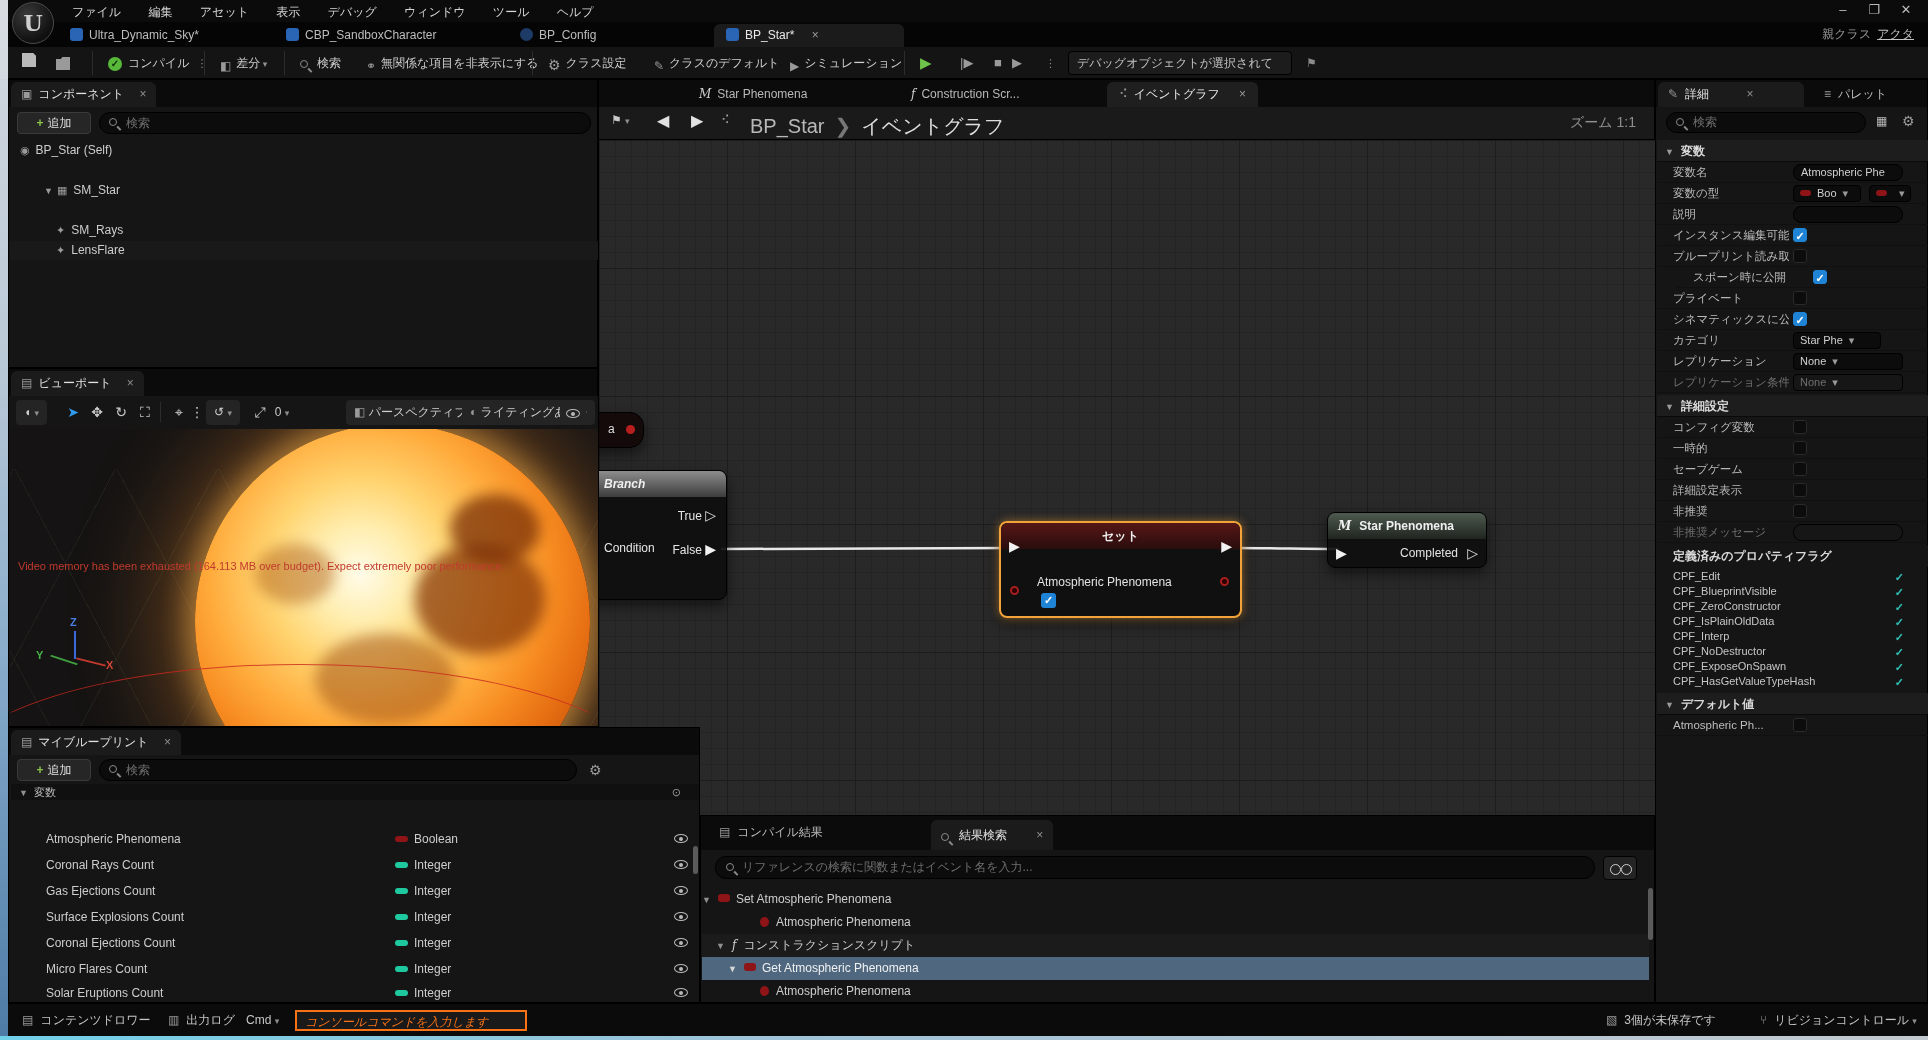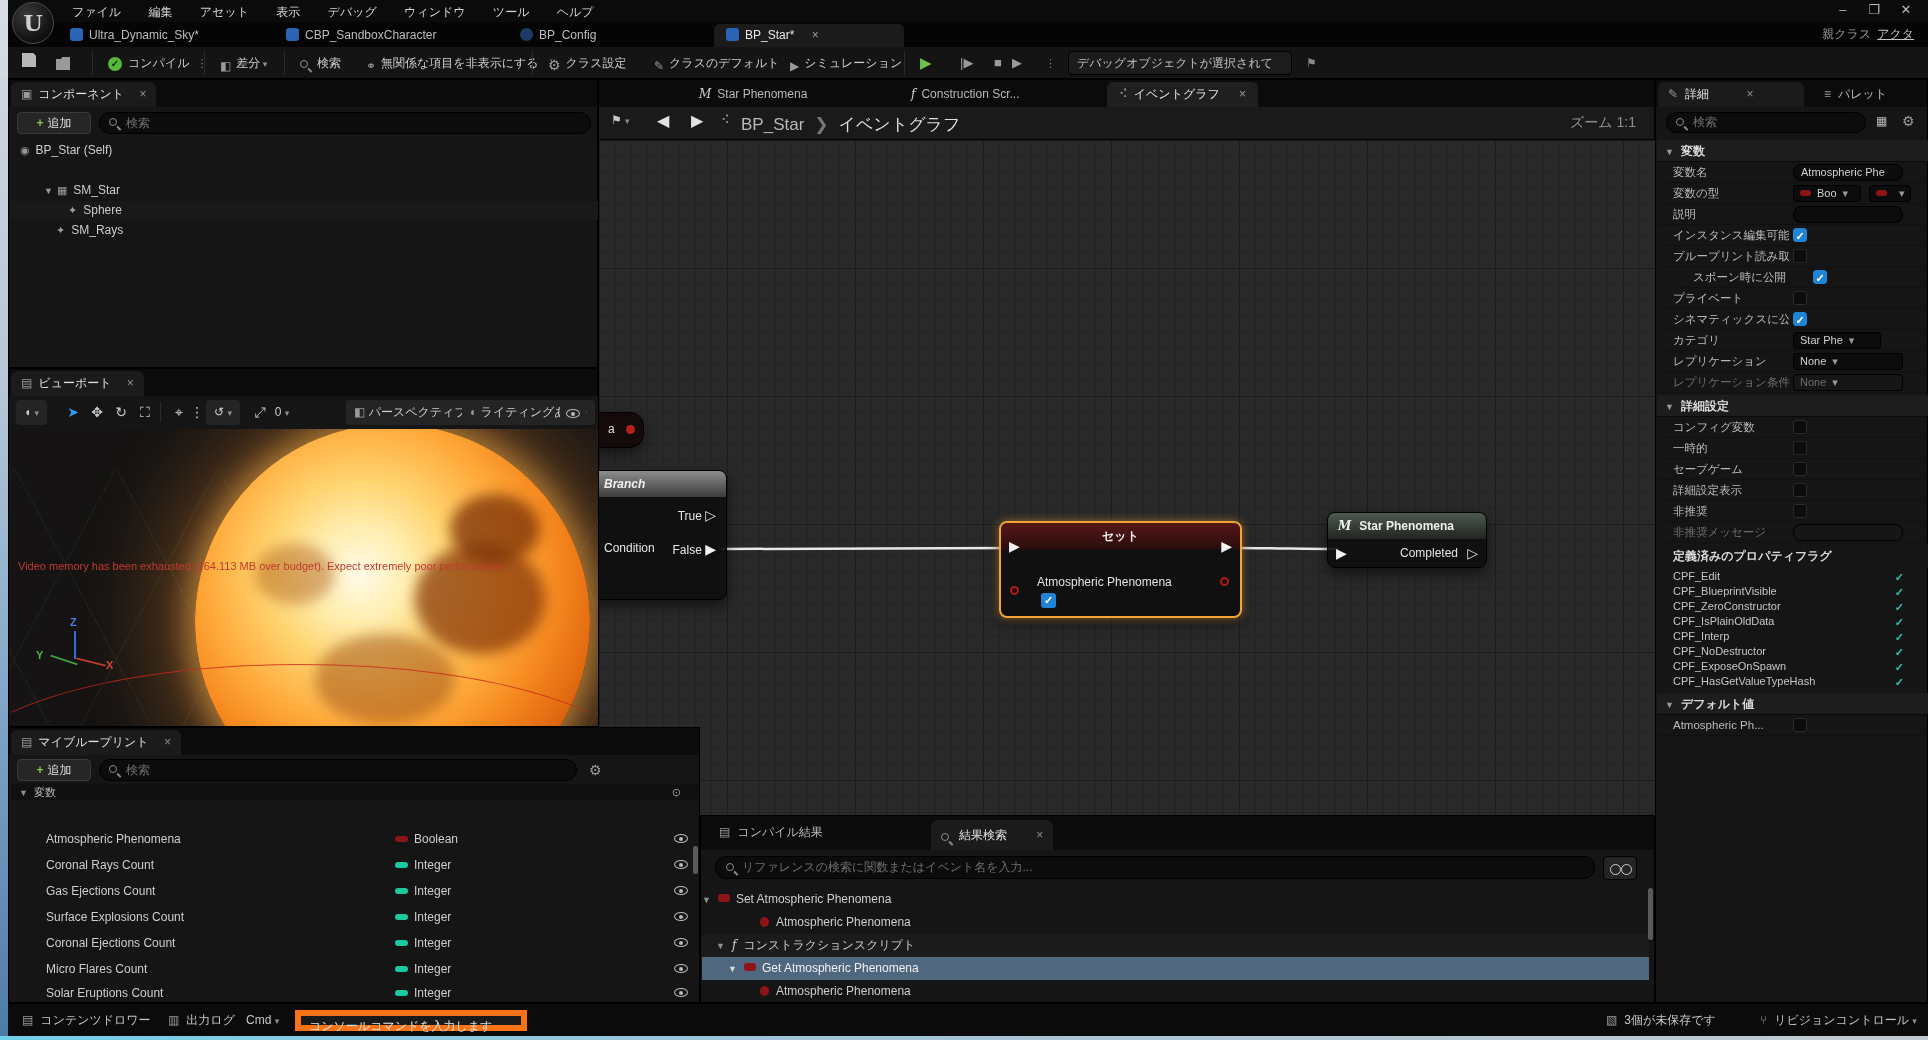--- a/index.html
+++ b/index.html
@@ -81,21 +81,21 @@
   #vperr { left:8px; top:131px; color:#c13a2e; font-size:11px; white-space:nowrap; z-index:3; }
   #redarc { left:-60px; top:235px; width:700px; height:220px; border:1.5px solid rgba(200,40,30,.8);
     border-radius:50%; clip-path:inset(0 0 78% 0); }
   .axis { position:absolute; font-size:11px; font-weight:bold; }
   
   #graphtabs { left:0; top:0; width:100%; height:27px; background:#0b0b0b; }
   .gtab { position:absolute; top:2px; height:25px; line-height:25px; color:#b9b9b9; font-size:12px; white-space:nowrap; }
   .gtab.active { background:#1f1f1f; border-radius:6px 6px 0 0; padding:0 12px; color:#e8e8e8; }
   .gtab i { font-family:"DejaVu Serif", serif; margin-right:6px; color:#cfcfcf; }
   #graphhdr { left:0; top:27px; width:100%; height:33px; background:#1a1a1a; border-bottom:1px solid #000; }
-  #breadcrumb { position:absolute; left:142px; top:6px; font-size:17px; color:#b9b9b9; }
+  #breadcrumb { position:absolute; left:151px; top:6px; font-size:20px; color:#b9b9b9; }
   #breadcrumb .cur { color:#dedede; }
   #breadcrumb .sep { color:#777; margin:0 10px; }
   #zoomlabel { position:absolute; right:18px; top:7px; font-size:14px; color:#8e8e8e; }
   #graphcanvas { left:0; top:60px; width:1057px; height:755px; overflow:hidden;
     background-color:#292929;
     background-image:
       linear-gradient(#1d1d1d 1px, transparent 1px), linear-gradient(90deg,#1d1d1d 1px, transparent 1px),
       linear-gradient(#242424 1px, transparent 1px), linear-gradient(90deg,#242424 1px, transparent 1px);
     background-size:128px 128px,128px 128px,16px 16px,16px 16px; }
   .node { position:absolute; background:rgba(14,14,14,.92); border:1px solid #000; border-radius:8px;
@@ -127,21 +127,21 @@
   .flagrow { position:absolute; left:1px; width:271px; height:15px; line-height:15px; font-size:11px; color:#c6c6c6; }
   .flagchk { position:absolute; right:24px; top:1px; color:#2fbdb4; font-size:11px; font-weight:bold; }
   .combo { position:absolute; background:#0c0c0c; border:1px solid #000; border-radius:4px; color:#d0d0d0;
     font-size:11px; line-height:15px; padding:0 6px; height:17px; top:2px; white-space:nowrap; overflow:hidden; }
   .combo::after { content:"▾"; color:#9a9a9a; margin-left:6px; }
   
   #statusbar { left:0; top:1003px; width:1920px; height:33px; background:#0b0b0b; border-top:1px solid #000; }
   .sbitem { position:absolute; top:0; height:33px; line-height:33px; color:#c6c6c6; font-size:12px; white-space:nowrap; }
   .sbicon { display:inline-block; margin-right:7px; color:#9a9a9a; }
   #console { position:absolute; left:287px; top:6px; width:232px; height:21px; background:#1a1a1a;
-    border:6px solid #f97316; color:#e5e5e5; line-height:20px; padding:0 8px; font-size:12px; }
+    border:2px solid #f97316; color:#f97316; line-height:20px; padding:0 8px; font-size:12px;font-style:italic; }
   .scrollthumb { position:absolute; background:#5a5a5a; border-radius:3px; }
 </style>
 </head>
 <body>
 
 <div id="desktop" class="abs"></div>
 <div id="window" class="abs">
 
   <div id="menubar" class="abs">
     <div class="abs" style="left:52px; top:0;">
@@ -205,22 +205,22 @@
     <div class="ptabbar">
       <div class="ptab" style="left:2px;">
         <span style="color:#9a9a9a;margin-right:6px;">▣</span><span>コンポーネント</span>
         <span class="close">×</span></div>
     </div>
     <div class="addbtn" style="left:8px; top:32px; width:74px; height:22px; line-height:20px;"><span class="plus">+</span><span>追加</span></div>
     <div class="search" style="left:90px; top:32px; width:492px; height:22px; line-height:20px;">
       <span class="mag" style="left:9px; top:5px;"></span><span>検索</span></div>
     <div class="trow" style="top:61px; width:588px; padding-left:10px;"><span class="ticon">◉</span><span>BP_Star (Self)</span></div>
     <div class="trow" style="top:101px; width:588px; padding-left:34px;"><span class="arr">▼</span><span class="ticon">▦</span><span>SM_Star</span></div>
-    <div class="trow" style="top:121px; width:588px; padding-left:58px; background:#191919;"><span class="ticon">✦</span><span>Sphere</span></div>
     <div class="trow" style="top:141px; width:532px; padding-left:46px;"><span class="ticon">✦</span><span>SM_Rays</span></div>
+    <div class="trow" style="top:161px; width:588px; padding-left:46px; background:#191919;"><span class="ticon">✦</span><span>LensFlare</span></div>
   </div>
 
   <div class="panel abs" style="left:0px; top:368px; width:590px; height:359px;">
     <div class="ptabbar">
       <div class="ptab" style="left:2px;">
         <span style="color:#9a9a9a;margin-right:6px;">▤</span><span>ビューポート</span>
         <span class="close">×</span></div>
     </div>
     <div id="vptoolbar" class="abs">
       <div class="vbtn" style="left:6px;"><span>◖</span> <span class="chev">▾</span></div>

